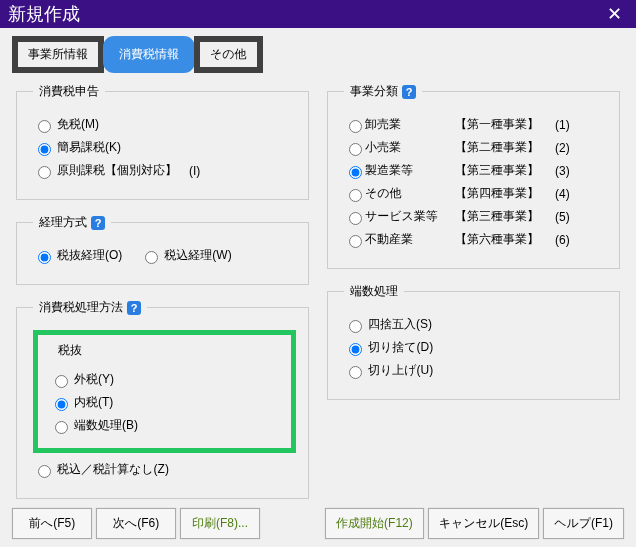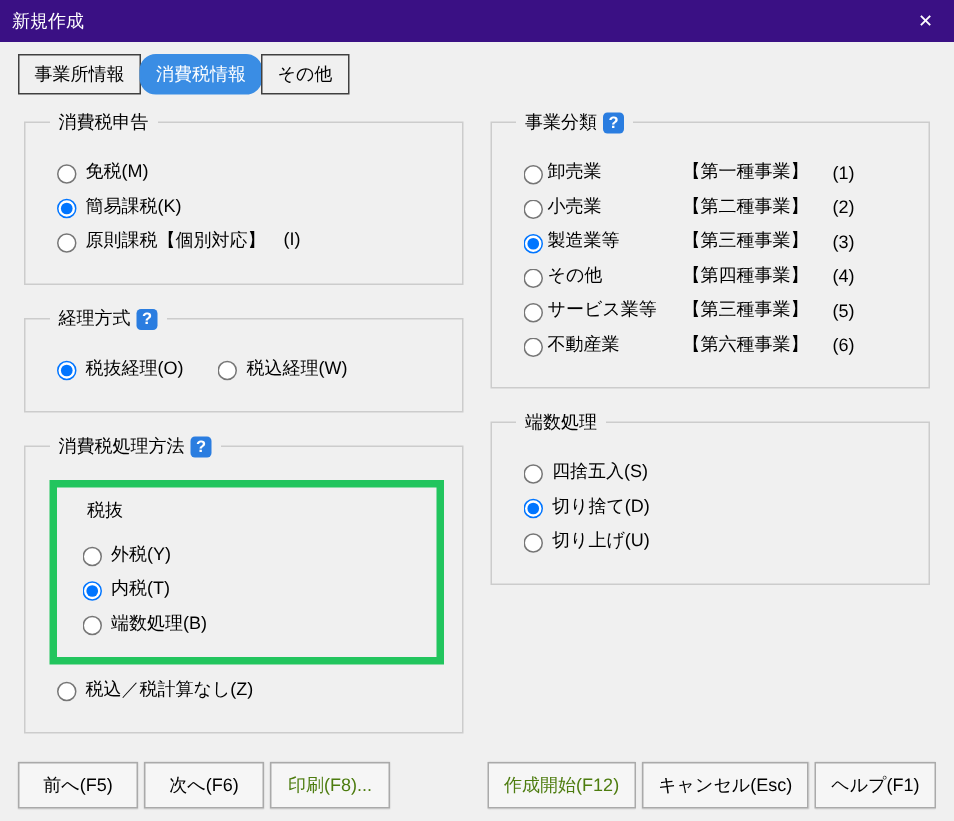--- a/index.html
+++ b/index.html
@@ -1,28 +1,28 @@
 <!DOCTYPE html>
 <html><head>
 <meta charset="utf-8">
 <style>
 * { box-sizing: border-box; font-family: "MS UI Gothic", "Meiryo", sans-serif; font-size: 12px; }
 body { margin: 0; background: #f0f0f0; width: 636px; height: 547px; overflow: hidden; }
 .titlebar { background: #3a1084; color: #fff; height: 28px; display: flex; align-items: center; justify-content: space-between; padding: 0 8px; }
-.titlebar span { font-size: 12px; }
+.titlebar span { font-size: 18px; }
 .close { font-size: 16px; cursor: pointer; padding: 0 6px; }
 .tabs { display: flex; margin: 8px 8px 0 12px; }
-.tab { border: 1px solid #404040; background: #f0f0f0; padding: 4px 10px; margin-right: -1px; cursor: pointer; }
+.tab { border: 6px solid #404040; background: #f0f0f0; padding: 4px 10px; margin-right: -1px; cursor: pointer; }
 .tab.active { background: #3a8de4; color: #fff; border-color: #3a8de4; border-radius: 11px; }
 .content { padding: 10px 14px; display: flex; gap: 14px; }
 .col { flex: 1; }
 fieldset { border: 1px solid #ccc; padding: 10px 12px 14px 16px; margin-bottom: 14px; position: relative; }
 legend { padding: 0 6px; color: #000; }
 .help { display: inline-block; width: 14px; height: 14px; background: #2a7de0; color: #fff; border-radius: 3px; text-align: center; line-height: 14px; font-size: 11px; font-weight: bold; cursor: pointer; margin-left: 4px; vertical-align: middle; }
-.radio-row { display: flex; margin: 6px 0; }
+.radio-row { display: flex; align-items: center; margin: 6px 0; }
 .radio-row input { margin-right: 6px; }
 .radio-row .lbl { flex: 0 0 auto; }
 .radio-row .suffix { margin-left: 12px; }
 .biz-row { display: flex; align-items: center; margin: 6px 0; }
 .biz-row .c1 { width: 90px; }
 .biz-row .c2 { width: 100px; }
 .biz-row .c3 { width: 30px; }
 .inline-group { display: flex; gap: 18px; }
 .inner-group { border: 5px solid #22c55e; padding: 8px 12px; margin: 4px 0 8px 0; }
 .inner-title { margin: -14px 0 6px 4px; background: #f0f0f0; display: inline-block; padding: 0 4px; }

